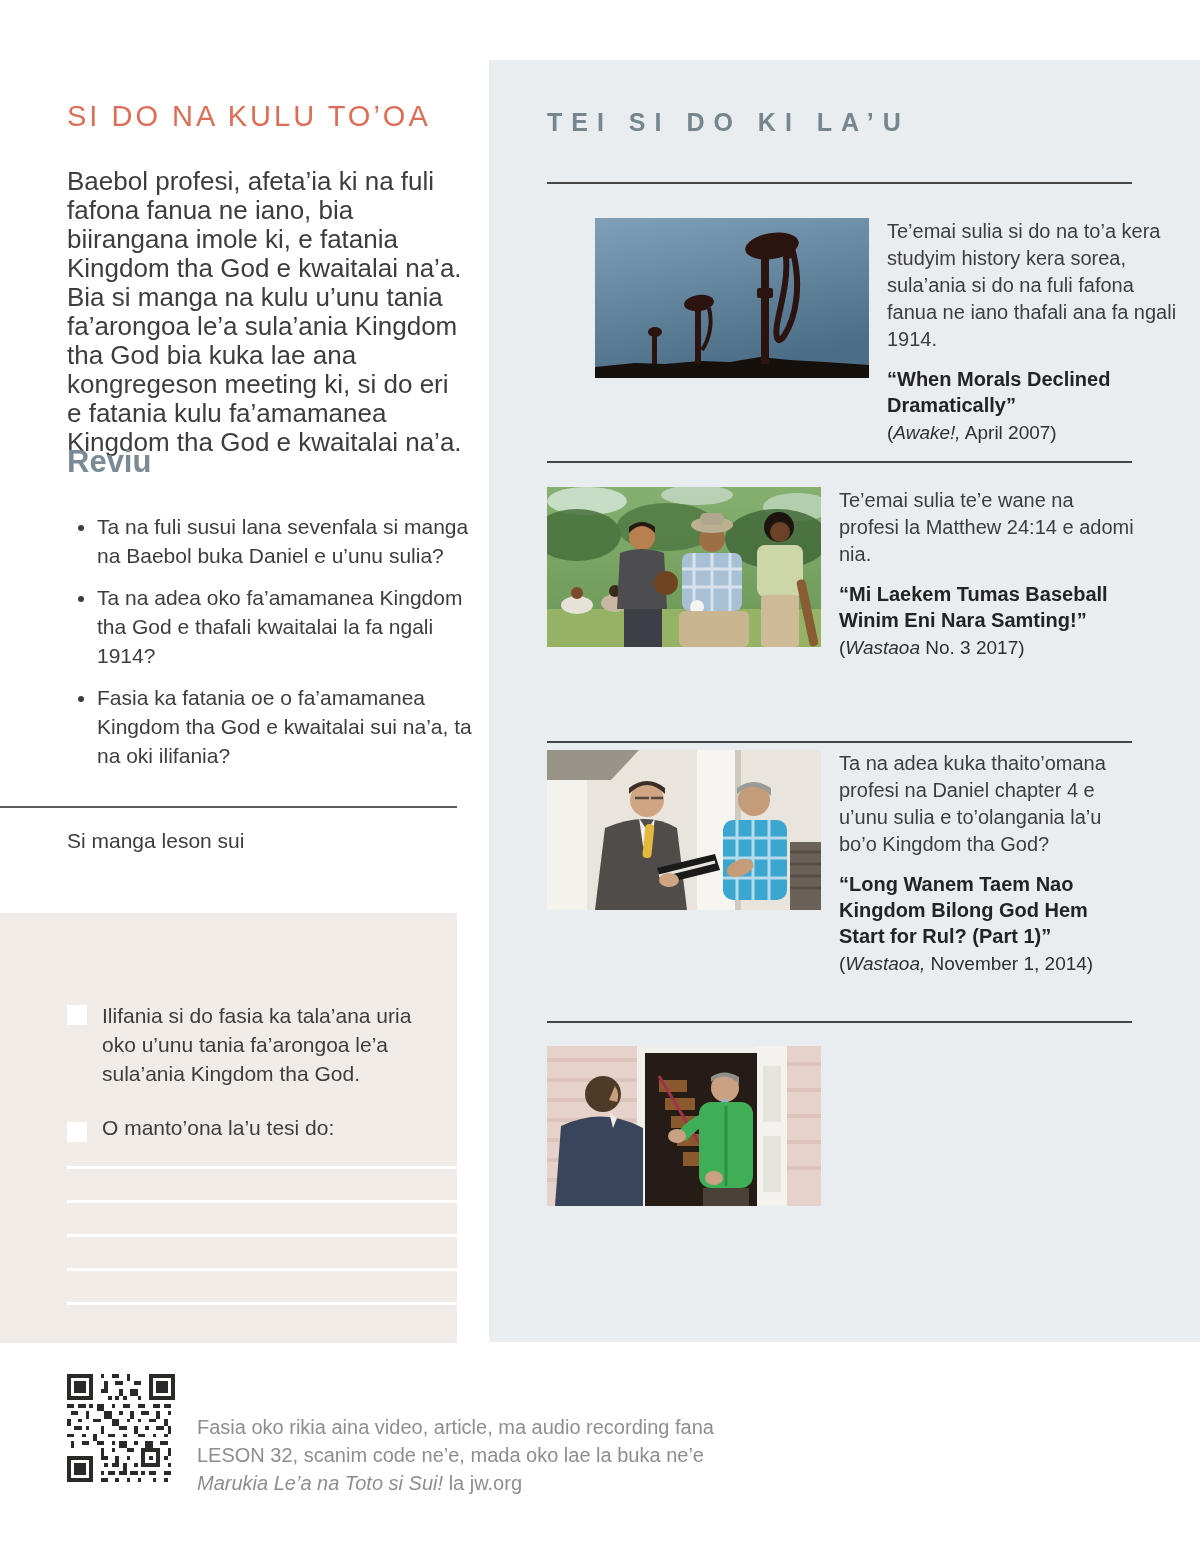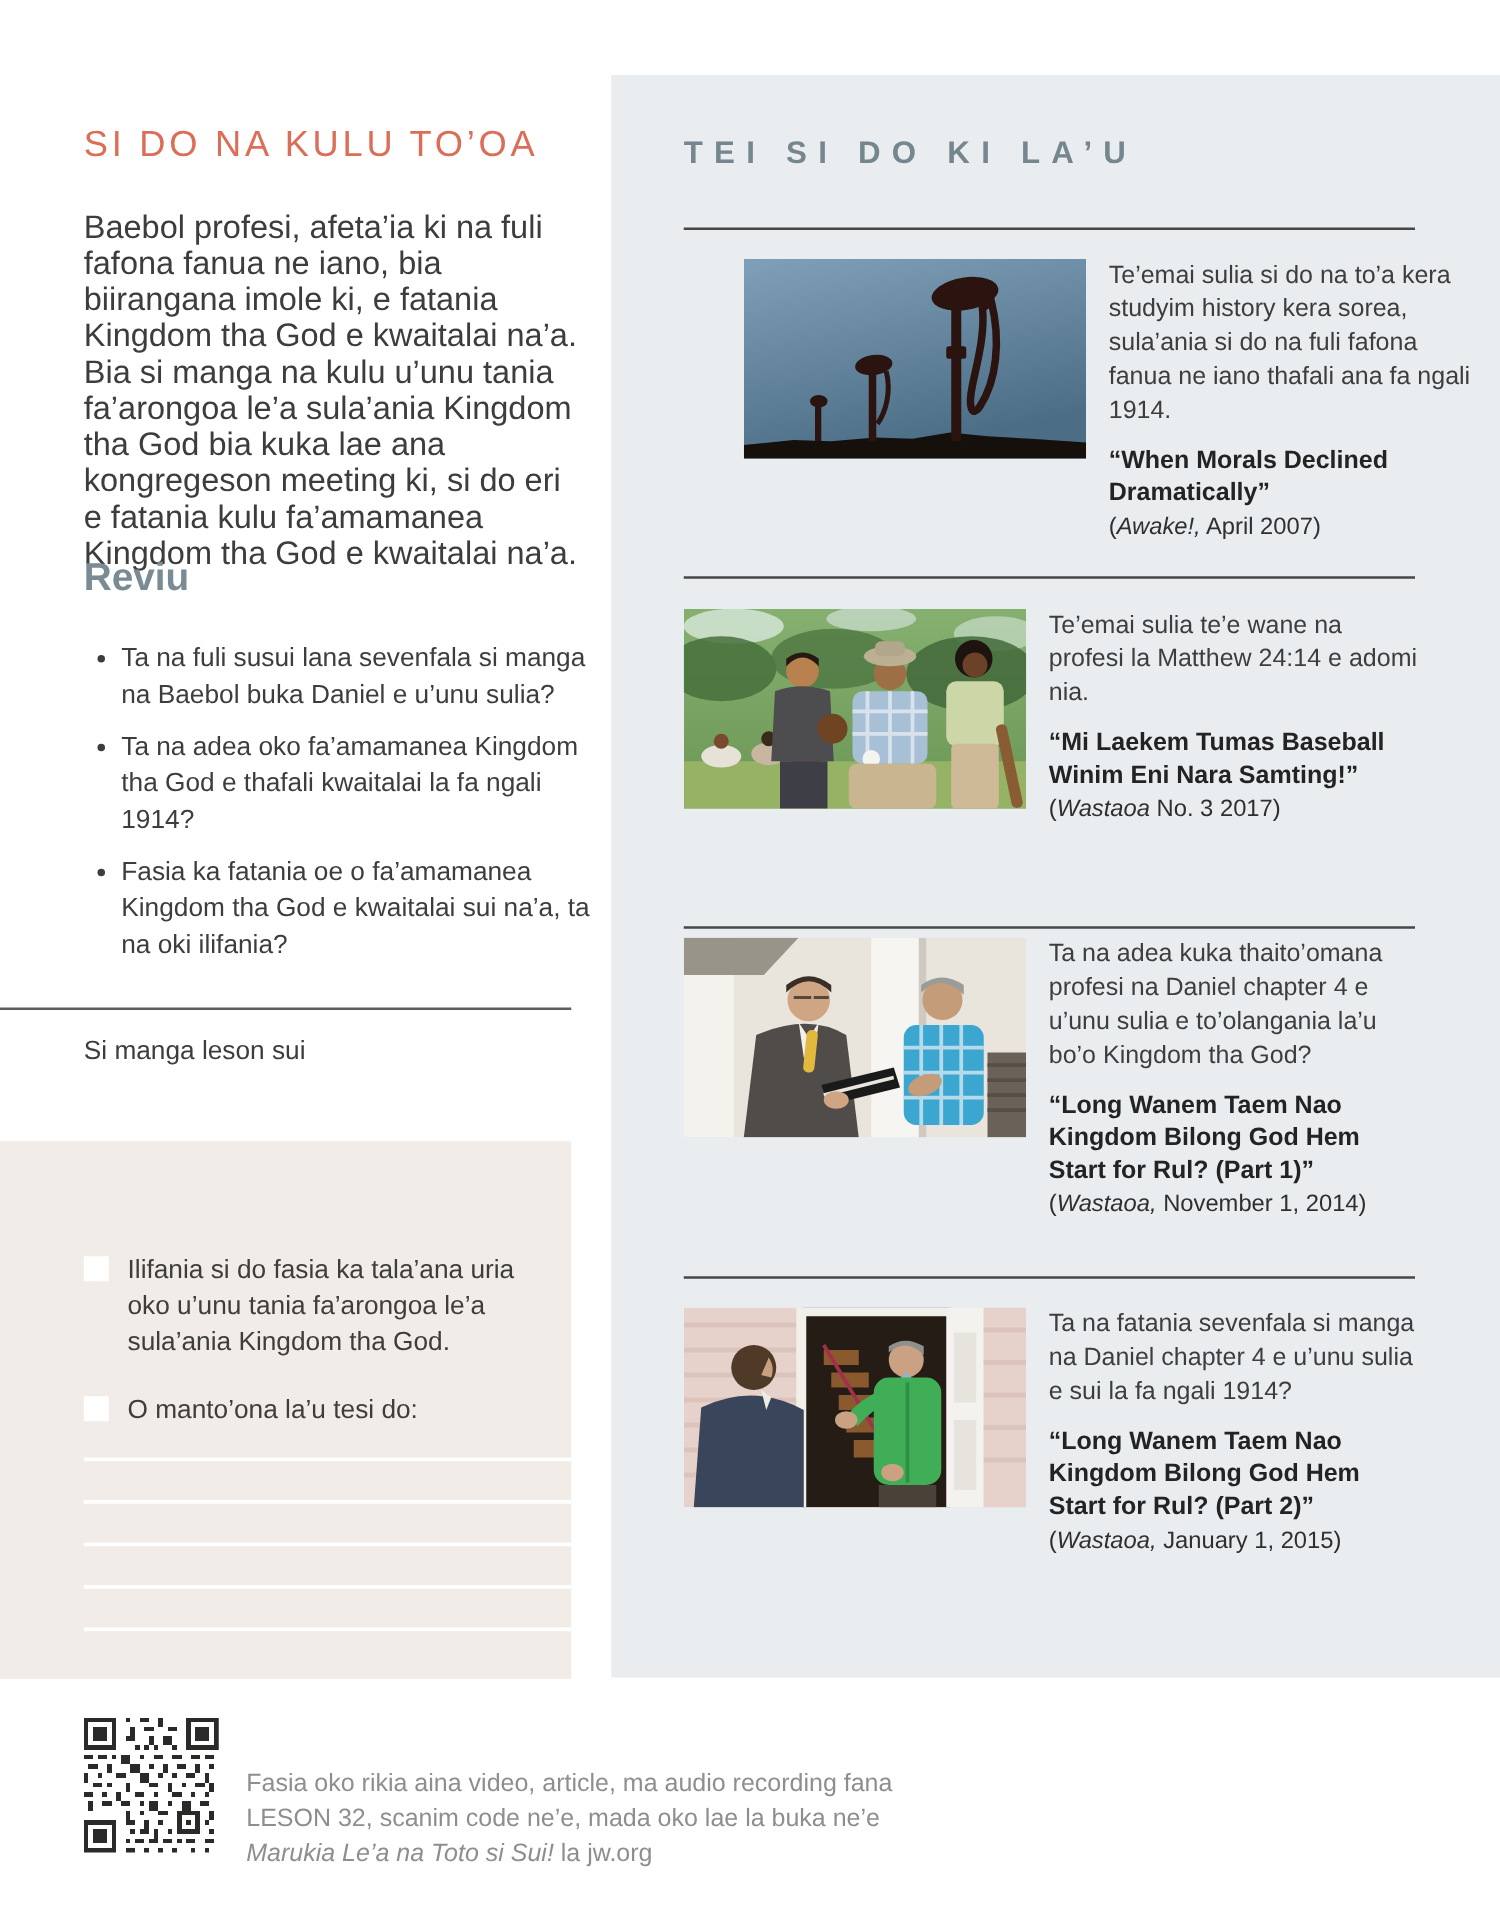--- a/index.html
+++ b/index.html
@@ -14,38 +14,38 @@
   .reviu{position:absolute;left:67px;top:444px;}
   .review-list{position:absolute;left:67px;top:512px;width:400px;margin:0;padding:0 0 0 30px;}
   .review-list li{font-size:21px;line-height:29px;margin-bottom:13px;}
   .left-rule{position:absolute;left:0;top:806px;width:457px;height:0;border-top:2px solid #5c5c5c;}
   .after-lesson{position:absolute;left:67px;top:829px;margin:0;font-size:21px;}
 
   .goal-box{position:absolute;left:0;top:913px;width:457px;height:430px;background:#f1ece7;}
   .goal-title{position:absolute;left:67px;top:28px;font-size:30px;}
   .check-item{position:absolute;left:67px;display:flex;gap:15px;width:365px;}
   .check-item.c1{top:88px;}
-  .check-item.c2{top:200px;}
+  .check-item.c2{top:200px;align-items:flex-end;}
   .checkbox{flex:0 0 20px;width:20px;height:20px;background:#ffffff;margin-top:4px;}
   .check-item p{margin:0;font-size:21px;line-height:29px;width:330px;}
   .write-line{position:absolute;left:67px;width:390px;height:3px;background:#ffffff;}
 
   
   .qr{position:absolute;left:67px;top:1374px;width:108px;height:108px;}
   .footer-text{position:absolute;left:197px;top:1413px;margin:0;font-size:20px;line-height:28px;
                color:#8e8e8e;width:520px;}
 
   
   .right-panel{position:absolute;left:489px;top:60px;width:711px;height:1282px;background:#e9edef;}
   .rp-title{position:absolute;left:58px;top:48px;margin:0;font-size:25px;font-weight:bold;
             letter-spacing:9px;color:#76868f;}
   .sep{position:absolute;left:58px;width:585px;height:0;border-top:2px solid #474747;}
   .sep.s1{top:122px;}.sep.s2{top:401px;}.sep.s3{top:681px;}.sep.s4{top:961px;}
   .item{position:absolute;left:58px;width:588px;display:flex;gap:18px;}
-  .item.i1{top:147px;padding-left:48px;}.item.i2{top:427px;}.item.i3{top:690px;}.item.i4{top:986px;}
+  .item.i1{top:158px;padding-left:48px;}.item.i2{top:427px;}.item.i3{top:690px;}.item.i4{top:986px;}
   .item figure{margin:0;width:274px;height:160px;flex:0 0 274px;overflow:hidden;}
   .item .txt{flex:1;}
   .desc{margin:0 0 13px;font-size:20px;line-height:27px;color:#3d3d3d;}
   .ref{margin:0;font-size:20px;line-height:26px;font-weight:bold;color:#232323;}
   .src{margin:2px 0 0;font-size:19px;line-height:26px;color:#2f2f2f;}
 </style>
 </head>
 <body>
 
 <div class="page">
@@ -270,21 +270,16 @@
             <path d="M170 60 L178 52 L186 60 L182 68 L174 68 Z" fill="#8fb3d4"></path>
             <rect x="152" y="56" width="54" height="86" rx="12" fill="#3fae57"></rect>
             <path d="M179 60 V140" stroke="#2f8f44" stroke-width="3"></path>
             <path d="M158 66 Q140 74 131 86 L139 95 Q150 82 164 76 Z" fill="#3fae57"></path>
             <ellipse cx="130" cy="90" rx="9" ry="7" fill="#cba183"></ellipse>
             <ellipse cx="167" cy="132" rx="9" ry="7" fill="#cba183"></ellipse>
             <rect x="156" y="142" width="46" height="18" fill="#4a4238"></rect>
           </g>
         </svg>
       </figure>
-      <div class="txt">
-        <p class="desc">Ta na fatania sevenfala si manga na Daniel chapter 4 e u’unu sulia e sui la fa ngali 1914?</p>
-        <p class="ref">“Long Wanem Taem Nao Kingdom Bilong God Hem Start for Rul? (Part 2)”</p>
-        <p class="src"><span>(</span><i>Wastaoa,</i><span> January 1, 2015)</span></p>
-      </div>
     </div>
   </section>
 
 </div>
 
 </body></html>

